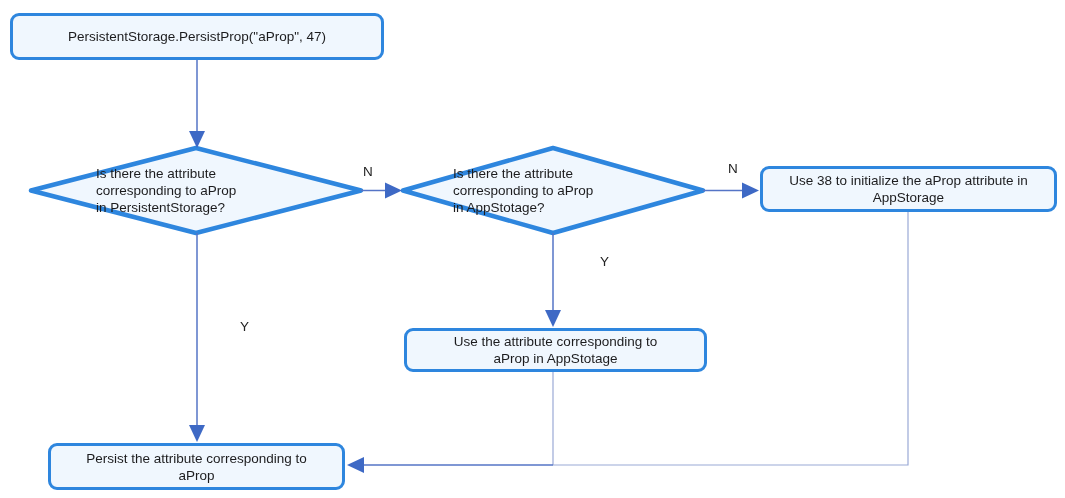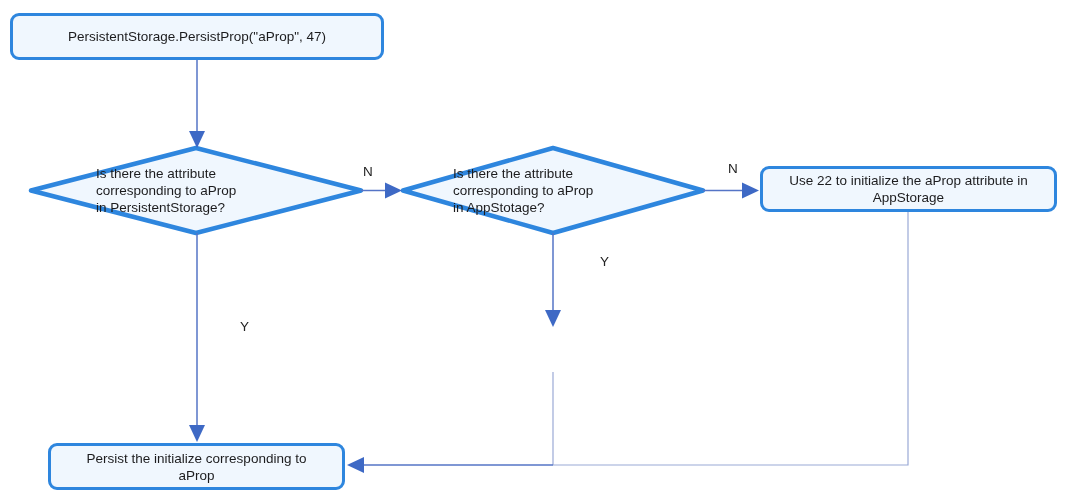--- a/index.html
+++ b/index.html
@@ -87,27 +87,31 @@
 
     <line class="edge" x1="553" y1="465" x2="364" y2="465"></line>
     <polygon class="ah" points="347,465 364,457 364,473"></polygon>
   </svg>
 
   <div class="node" style="left:10px; top:13px; width:374px; height:47px;">
     <span>PersistentStorage.PersistProp("aProp", 47)</span>
   </div>
 
   <div class="node" style="left:760px; top:166px; width:297px; height:46px;">
-    <span>Use 22 to initialize the aProp attribute in
+    <span>Use 38 to initialize the aProp attribute in
 AppStorage</span>
   </div>
 
+  <div class="node" style="left:404px; top:328px; width:303px; height:44px;">
+    <span>Use the attribute corresponding to
+aProp in AppStotage</span>
+  </div>
 
   <div class="node" style="left:48px; top:443px; width:297px; height:47px;">
-    <span>Persist the initialize corresponding to
+    <span>Persist the attribute corresponding to
 aProp</span>
   </div>
 
   <div class="dtext" style="left:96px; top:165px; width:200px;">Is there the attribute
 corresponding to aProp
 in PersistentStorage?</div>
 
   <div class="dtext" style="left:453px; top:165px; width:200px;">Is there the attribute
 corresponding to aProp
 in AppStotage?</div>

